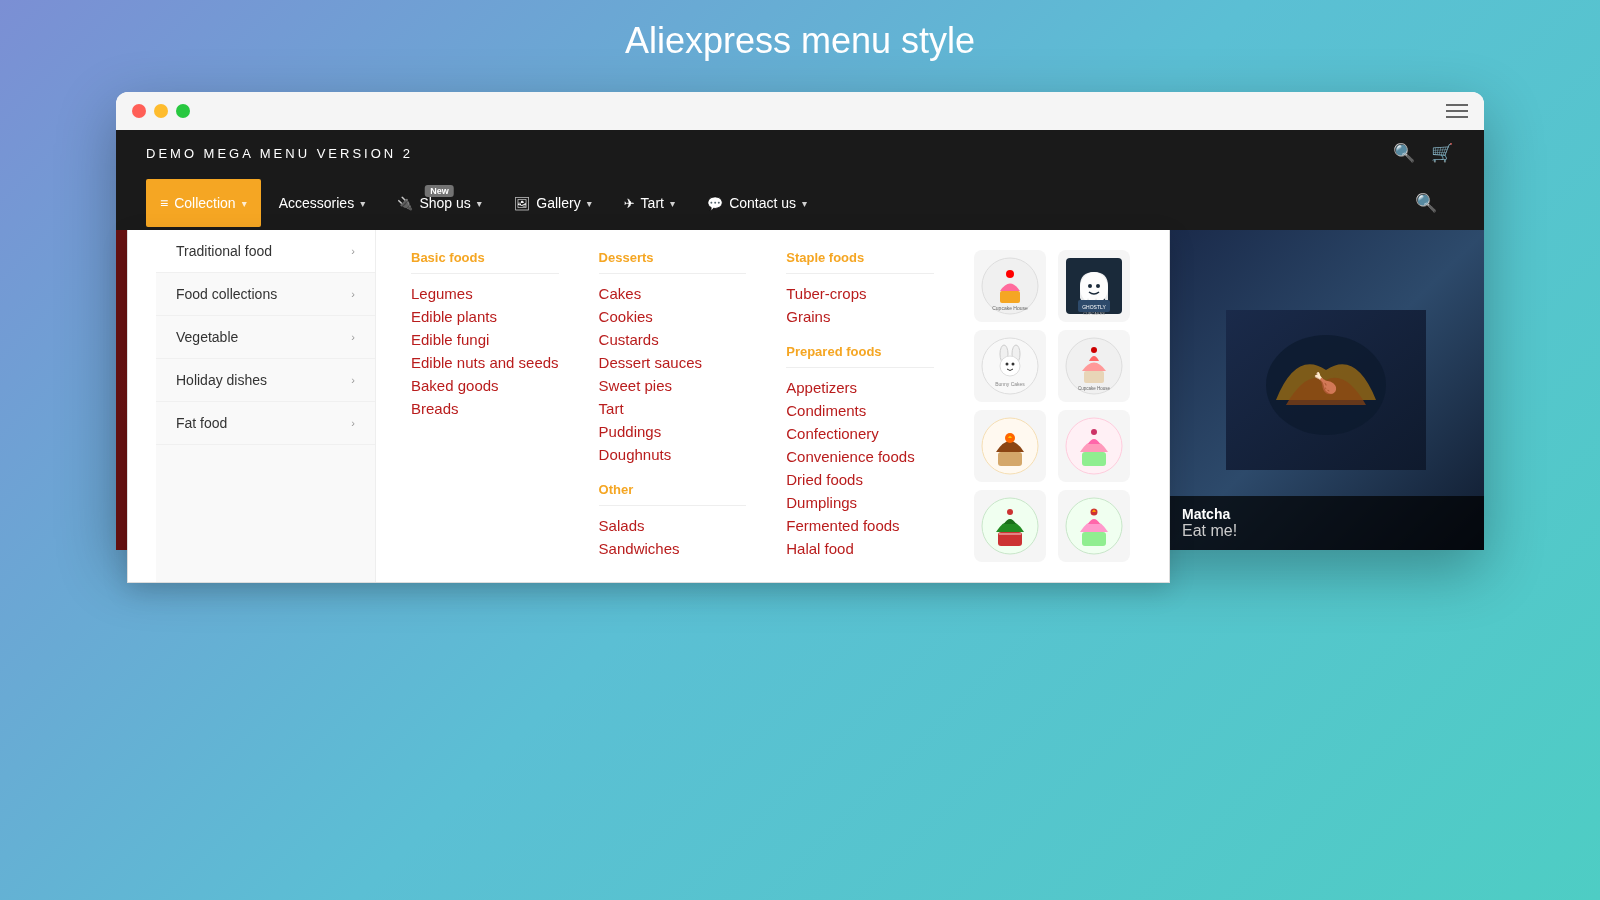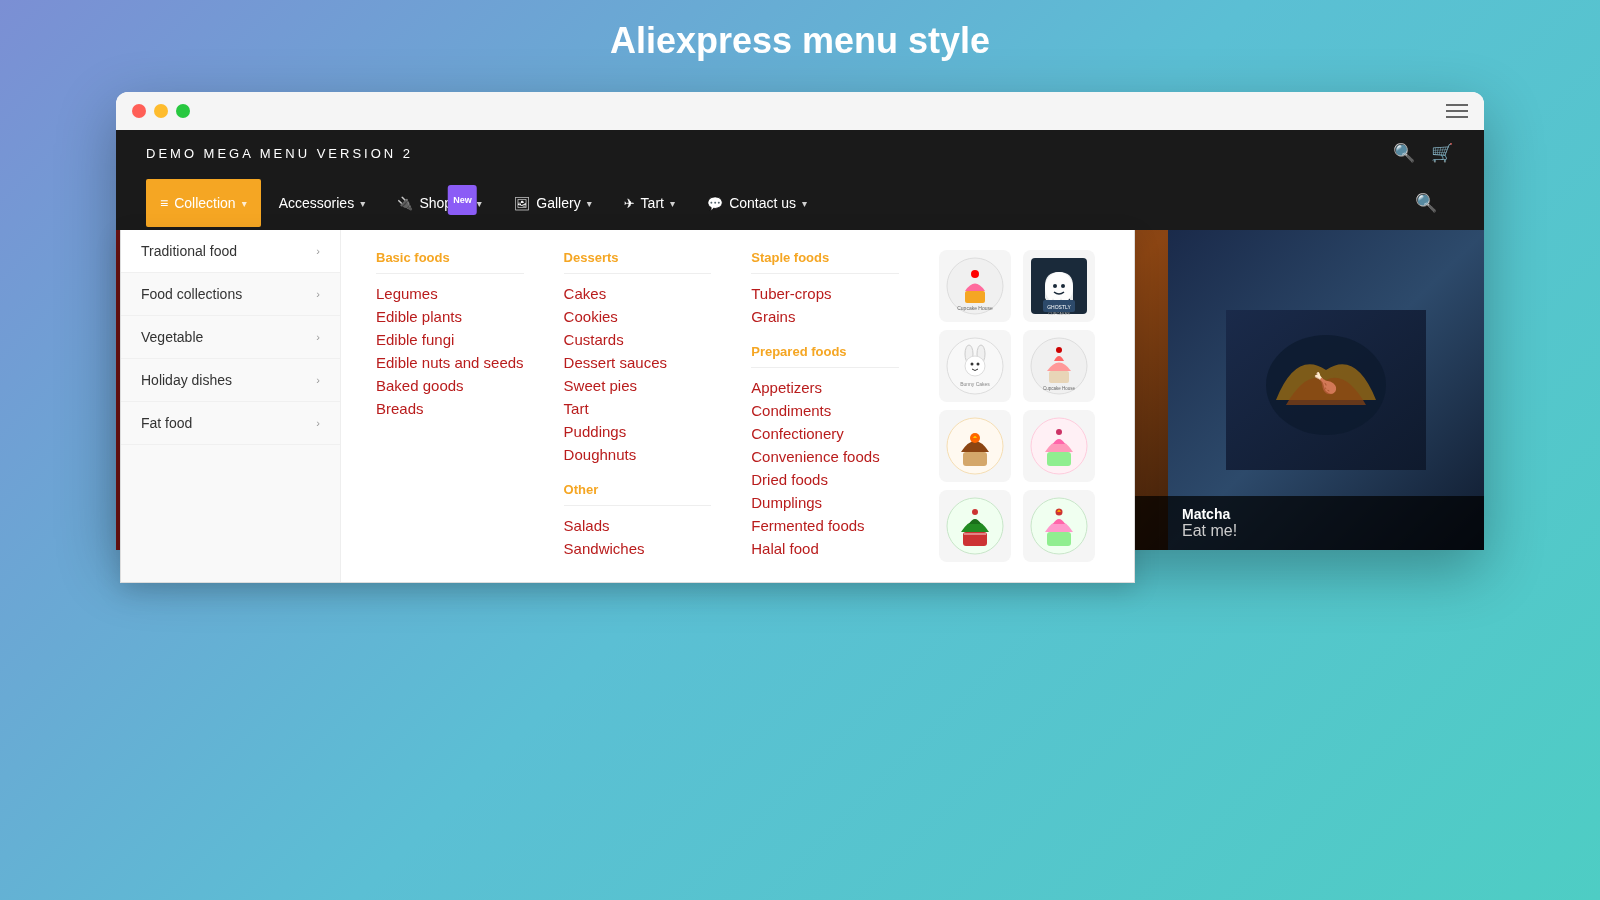--- a/index.html
+++ b/index.html
@@ -8,21 +8,21 @@
       background: linear-gradient(135deg, #7b8fd4 0%, #5bbfd4 50%, #4ecdc4 100%);
       min-height: 100vh;
       display: flex;
       flex-direction: column;
       align-items: center;
       padding: 20px;
     }
     .page-title {
       color: white;
       font-size: 36px;
-      font-weight: 700;
+      font-weight: 400;
       margin-bottom: 30px;
       text-align: right;
     }
     .browser-window {
       width: 1368px;
       background: white;
       border-radius: 12px;
       overflow: visible;
       box-shadow: 0 20px 60px rgba(0,0,0,0.3);
     }
@@ -102,51 +102,51 @@
     .nav-item.active {
       background: #f5a623;
       color: white;
       border-radius: 2px;
     }
     .nav-item .badge {
       position: absolute;
       top: 6px;
       left: 50%;
       transform: translateX(-50%);
-      background: #8b5cf6;
+      background: #737373;
       color: white;
       font-size: 9px;
-      padding: 10px 5px;
+      padding: 1px 5px;
       border-radius: 3px;
       font-weight: 600;
-      margin-left: 23px;
     }
     .nav-search-icon {
       margin-left: auto;
       color: white;
       font-size: 18px;
       padding: 16px;
       cursor: pointer;
     }
     .chevron {
       font-size: 10px;
       opacity: 0.8;
     }
     
     .mega-menu {
       position: absolute;
       top: 100%;
-      left: 4px;
+      left: 11px;
       background: white;
       border: 1px solid #ddd;
       border-top: none;
       display: flex;
       z-index: 100;
       min-width: 900px;
       box-shadow: 0 8px 24px rgba(0,0,0,0.15);
+      padding-left: 28px;
     }
     .mega-menu-sidebar {
       width: 220px;
       background: #f9f9f9;
       border-right: 1px solid #eee;
       flex-shrink: 0;
     }
     .sidebar-item {
       padding: 13px 20px;
       font-size: 14px;

